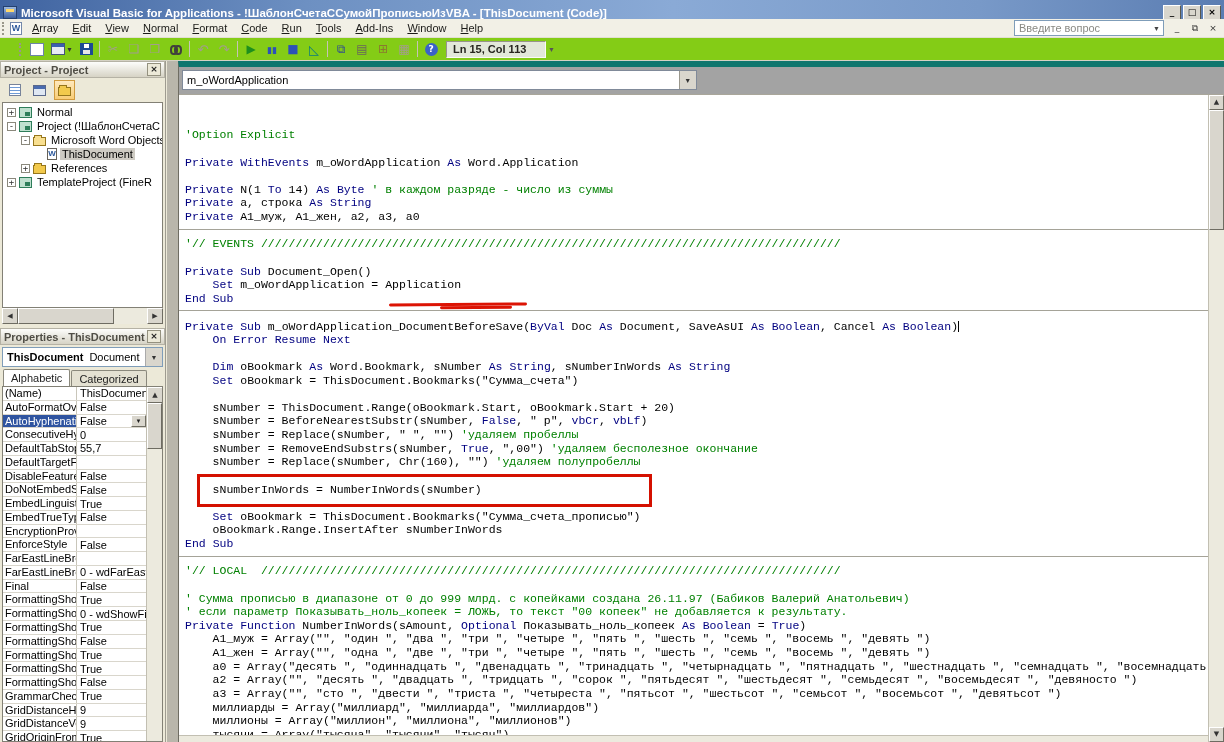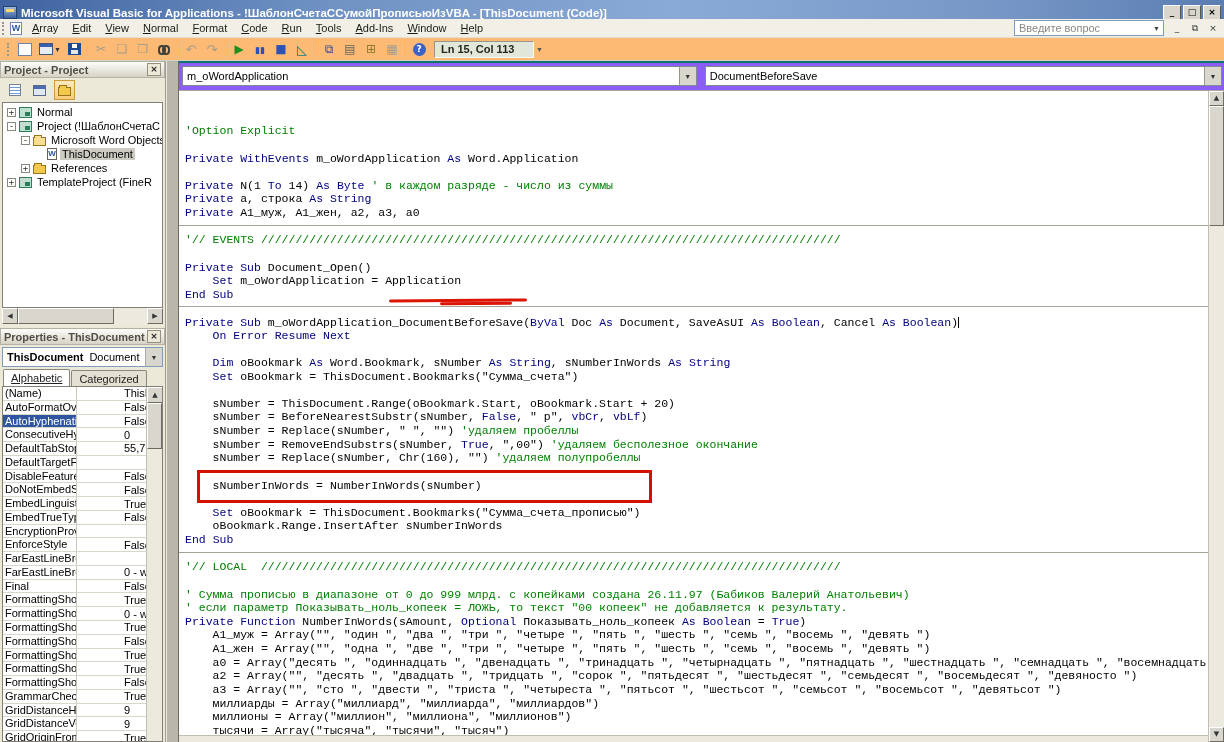--- a/index.html
+++ b/index.html
@@ -24,22 +24,22 @@
     font-size:9px;font-weight:bold;text-align:center;line-height:11px;margin-right:3px;}
   .menu-item{padding:2px 7px;color:#1b1b18;}
   .menu-item::first-letter{text-decoration:underline;}
   .question-box{margin-left:auto;width:150px;height:16px;background:#fff;border:1px solid #7f9db9;
     color:#8a8a84;display:flex;align-items:center;padding-left:4px;margin-right:6px;}
   .qarrow{margin-left:auto;font-size:7px;color:#444;padding-right:3px;}
   .child-controls{display:flex;gap:4px;padding-right:4px;color:#333;}
   .cbtn{width:14px;height:13px;text-align:center;font-size:9px;line-height:12px;font-family:"DejaVu Sans",sans-serif;}
 
   
-  .toolbar{position:absolute;top:38px;left:0;right:0;height:23px;background:#fdba74;
-    display:flex;align-items:center;border-bottom:1px solid #d5d2c4;padding-left:5px;}
+  .toolbar{position:absolute;top:38px;left:0;right:0;height:23px;background:#84cc16;
+    display:flex;align-items:center;border-bottom:1px solid #d5d2c4;padding-left:17px;}
   .tbi{width:20px;height:19px;display:flex;align-items:center;justify-content:center;position:relative;
     font-family:"DejaVu Sans",sans-serif;font-size:12px;color:#3a3a36;}
   .tb-sep{width:1px;height:16px;background:#c6c3b5;margin:0 2px;}
   .tbi-view-microsoft-word .g{width:14px;height:13px;background:#fff;border:1px solid #6d84a8;color:#2b579a;
      font-weight:bold;font-size:10px;line-height:11px;text-align:center;}
   .tbi-insert-userform{width:27px;}
   .tbi-insert-userform .g{width:14px;height:12px;background:#e8ecf4;border:1px solid #45557a;}
   .tbi-insert-userform .g::before{content:"";display:block;height:3px;background:#3a5fb0;}
   .tbi-insert-userform::after{content:"▾";font-size:8px;color:#333;margin-left:2px;}
   .tbi-save .g{width:13px;height:12px;background:#1d4a94;position:relative;}
@@ -114,34 +114,34 @@
 
   .properties-panel{position:absolute;top:267px;left:0;right:0;bottom:0;display:flex;flex-direction:column;}
   .obj-select{height:20px;margin:2px 2px 1px 2px;background:#fff;border:1px solid #7f9db9;
      display:flex;align-items:center;padding-left:4px;overflow:hidden;white-space:nowrap;}
   .obj-name{font-weight:bold;margin-right:6px;}
   .obj-arrow{margin-left:auto;width:17px;align-self:stretch;background:#d9d6cd;border-left:1px solid #aaa;
      display:flex;align-items:center;justify-content:center;font-size:7px;color:#333;flex:0 0 auto;}
   .prop-tabs{height:18px;display:flex;align-items:flex-end;padding-left:3px;}
   .ptab{border:1px solid #8a887c;border-bottom:none;padding:2px 7px 1px 7px;background:#e4e1d2;
      border-radius:2px 2px 0 0;margin-right:1px;color:#222;}
-  .ptab.active{background:#fff;padding-bottom:2px;text-decoration:underline;}
+  .ptab.active{background:#fff;padding-bottom:2px;}
   .prop-grid{flex:1;background:#fff;border:1px solid #828075;margin:0 2px;display:flex;overflow:hidden;}
   .prows{flex:1;overflow:hidden;}
-  .prow{height:13.77px;display:flex;border-bottom:1px solid #d9d6cc;align-items:center;gap:44px;}
+  .prow{height:13.77px;display:flex;border-bottom:1px solid #d9d6cc;align-items:center;}
   .pname{width:74px;flex:0 0 auto;border-right:1px solid #c9c6ba;padding-left:2px;overflow:hidden;white-space:nowrap;height:100%;line-height:13px;}
   .pval{flex:1;padding-left:3px;overflow:hidden;white-space:nowrap;display:flex;align-items:center;height:100%;}
   .prow.sel .pname{background:#2f54a0;color:#fff;}
   .pdrop{margin-left:auto;width:15px;height:12px;background:#d9d6cd;border:1px solid;
      border-color:#fff #6e6c62 #6e6c62 #fff;font-size:6px;text-align:center;line-height:11px;color:#222;flex:0 0 auto;}
   .prop-vscroll{width:16px;flex:0 0 auto;background:#eceade;border-left:1px solid #c2bfb2;display:flex;flex-direction:column;}
   .sthumb-v{height:46px;background:#d9d6cd;border:1px solid;border-color:#fff #6e6c62 #6e6c62 #fff;}
 
   
-  .code-window{position:absolute;top:61px;left:178px;right:0;bottom:0;background:#8b5cf6;border-left:1px solid #6f6d63;border-top:2px solid #0f766e;}
+  .code-window{position:absolute;top:61px;left:178px;right:0;bottom:0;background:#a3a3a3;border-left:1px solid #6f6d63;border-top:6px solid #0f766e;}
   .combo-row{height:28px;display:flex;align-items:center;gap:8px;padding:3px 2px 4px 3px;border-bottom:1px solid #a9a69a;}
   .combo{height:20px;background:#fff;border:1px solid #808a99;display:flex;align-items:center;
      padding-left:4px;overflow:hidden;white-space:nowrap;color:#000;}
   .combo-obj{flex:0 0 49.5%;}
   .combo-proc{flex:1;}
   .combo .obj-arrow{border-left:1px solid #9a978c;}
   .code-area{position:absolute;top:28px;left:0;right:16px;bottom:7px;background:#fff;overflow:hidden;
      font-family:"Liberation Mono","DejaVu Sans Mono",monospace;font-size:11.5px;line-height:13.64px;
      white-space:pre;padding:6px 0 0 6px;color:#000;}
   .cl{height:13.64px;}
@@ -509,24 +509,20 @@
 </div>
 
 <div class="mdi-strip"></div>
 
 <div class="code-window">
   <div class="combo-row">
     <div class="combo combo-obj">
       <span>m_oWordApplication</span>
       <span class="obj-arrow">▼</span>
     </div>
-    <div class="combo combo-proc">
-      <span>DocumentBeforeSave</span>
-      <span class="obj-arrow">▼</span>
-    </div>
   </div>
   <div class="code-area" id="code-area">
     <div id="code-lines"><div class="cl"><span class="c">'Option Explicit</span></div><div class="cl"></div><div class="cl"><span class="k">Private</span><span> </span><span class="k">WithEvents</span><span> m_oWordApplication </span><span class="k">As</span><span> Word.Application</span></div><div class="cl"></div><div class="cl"><span class="k">Private</span><span> N(1 </span><span class="k">To</span><span> 14) </span><span class="k">As</span><span> </span><span class="k">Byte</span><span> </span><span class="c">' в каждом разряде - число из суммы</span></div><div class="cl"><span class="k">Private</span><span> a, строка </span><span class="k">As</span><span> </span><span class="k">String</span></div><div class="cl"><span class="k">Private</span><span> A1_муж, A1_жен, a2, a3, a0</span></div><div class="cl sep"></div><div class="cl"><span class="c">'// EVENTS ////////////////////////////////////////////////////////////////////////////////////</span></div><div class="cl"></div><div class="cl"><span class="k">Private</span><span> </span><span class="k">Sub</span><span> Document_Open()</span></div><div class="cl"><span>    </span><span class="k">Set</span><span> m_oWordApplication = Application</span></div><div class="cl"><span class="k">End</span><span> </span><span class="k">Sub</span></div><div class="cl sep"></div><div class="cl"><span class="k">Private</span><span> </span><span class="k">Sub</span><span> m_oWordApplication_DocumentBeforeSave(</span><span class="k">ByVal</span><span> Doc </span><span class="k">As</span><span> Document, SaveAsUI </span><span class="k">As</span><span> </span><span class="k">Boolean</span><span>, Cancel </span><span class="k">As</span><span> </span><span class="k">Boolean</span><span>)</span><span class="caret"></span></div><div class="cl"><span>    </span><span class="k">On Error Resume Next</span></div><div class="cl"></div><div class="cl"><span>    </span><span class="k">Dim</span><span> oBookmark </span><span class="k">As</span><span> Word.Bookmark, sNumber </span><span class="k">As</span><span> </span><span class="k">String</span><span>, sNumberInWords </span><span class="k">As</span><span> </span><span class="k">String</span></div><div class="cl"><span>    </span><span class="k">Set</span><span> oBookmark = ThisDocument.Bookmarks("Сумма_счета")</span></div><div class="cl"></div><div class="cl"><span>    sNumber = ThisDocument.Range(oBookmark.Start, oBookmark.Start + 20)</span></div><div class="cl"><span>    sNumber = BeforeNearestSubstr(sNumber, </span><span class="k">False</span><span>, " р", </span><span class="k">vbCr</span><span>, </span><span class="k">vbLf</span><span>)</span></div><div class="cl"><span>    sNumber = Replace(sNumber, " ", "") </span><span class="c">'удаляем пробеллы</span></div><div class="cl"><span>    sNumber = RemoveEndSubstrs(sNumber, </span><span class="k">True</span><span>, ",00") </span><span class="c">'удаляем бесполезное окончание</span></div><div class="cl"><span>    sNumber = Replace(sNumber, Chr(160), "") </span><span class="c">'удаляем полупробеллы</span></div><div class="cl"></div><div class="cl"><span>    sNumberInWords = NumberInWords(sNumber)</span></div><div class="cl"></div><div class="cl"><span>    </span><span class="k">Set</span><span> oBookmark = ThisDocument.Bookmarks("Сумма_счета_прописью")</span></div><div class="cl"><span>    oBookmark.Range.InsertAfter sNumberInWords</span></div><div class="cl"><span class="k">End</span><span> </span><span class="k">Sub</span></div><div class="cl sep"></div><div class="cl"><span class="c">'// LOCAL  ////////////////////////////////////////////////////////////////////////////////////</span></div><div class="cl"></div><div class="cl"><span class="c">' Сумма прописью в диапазоне от 0 до 999 млрд. с копейками создана 26.11.97 (Бабиков Валерий Анатольевич)</span></div><div class="cl"><span class="c">' если параметр Показывать_ноль_копеек = ЛОЖЬ, то текст "00 копеек" не добавляется к результату.</span></div><div class="cl"><span class="k">Private</span><span> </span><span class="k">Function</span><span> NumberInWords(sAmount, </span><span class="k">Optional</span><span> Показывать_ноль_копеек </span><span class="k">As</span><span> </span><span class="k">Boolean</span><span> = </span><span class="k">True</span><span>)</span></div><div class="cl"><span>    A1_муж = Array("", "один ", "два ", "три ", "четыре ", "пять ", "шесть ", "семь ", "восемь ", "девять ")</span></div><div class="cl"><span>    A1_жен = Array("", "одна ", "две ", "три ", "четыре ", "пять ", "шесть ", "семь ", "восемь ", "девять ")</span></div><div class="cl"><span>    a0 = Array("десять ", "одиннадцать ", "двенадцать ", "тринадцать ", "четырнадцать ", "пятнадцать ", "шестнадцать ", "семнадцать ", "восемнадцать ", "девятнадцать ")</span></div><div class="cl"><span>    a2 = Array("", "десять ", "двадцать ", "тридцать ", "сорок ", "пятьдесят ", "шестьдесят ", "семьдесят ", "восемьдесят ", "девяносто ")</span></div><div class="cl"><span>    a3 = Array("", "сто ", "двести ", "триста ", "четыреста ", "пятьсот ", "шестьсот ", "семьсот ", "восемьсот ", "девятьсот ")</span></div><div class="cl"><span>    миллиарды = Array("миллиард", "миллиарда", "миллиардов")</span></div><div class="cl"><span>    миллионы = Array("миллион", "миллиона", "миллионов")</span></div><div class="cl"><span>    тысячи = Array("тысяча", "тысячи", "тысяч")</span></div></div>
   <div class="ann-underline" style="left: 209.55px; top: 207.96px; width: 138px;"></div><div class="ann-underline" style="left: 261.3px; top: 210.96px; width: 72.45px;"></div><div class="ann-box" style="left: 17.73px; top: 378.92px; width: 455.4px; height: 33px;"></div></div>
   <div class="code-vscroll">
     <span class="sbtn">▲</span>
     <span class="sthumb-v"></span>
     <span class="vfill"></span>
     <span class="sbtn">▼</span>
   </div>

